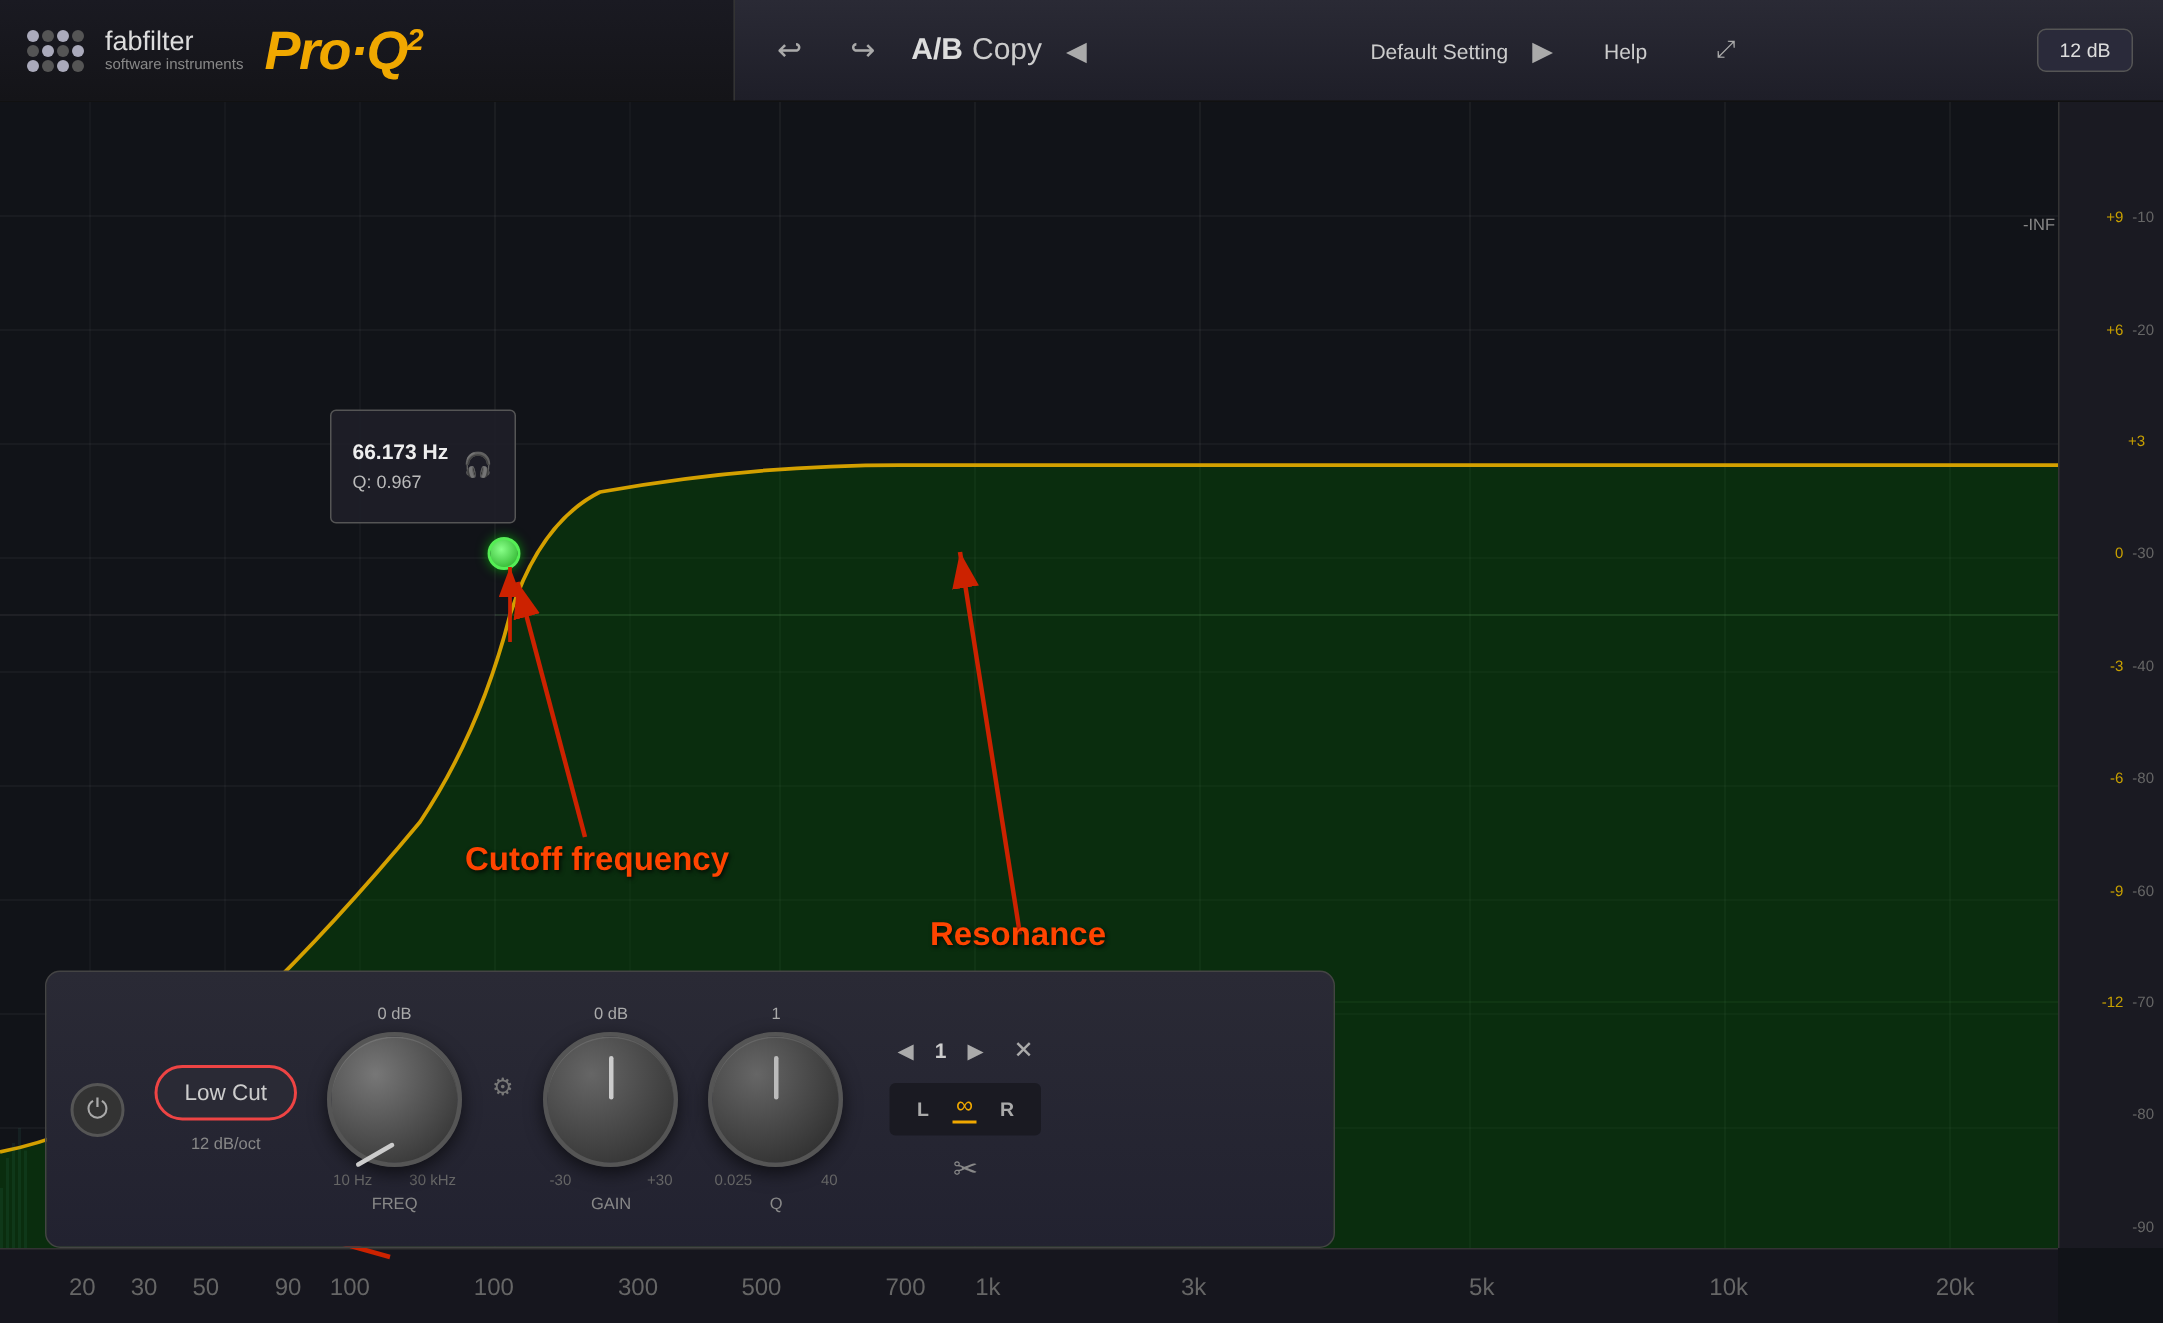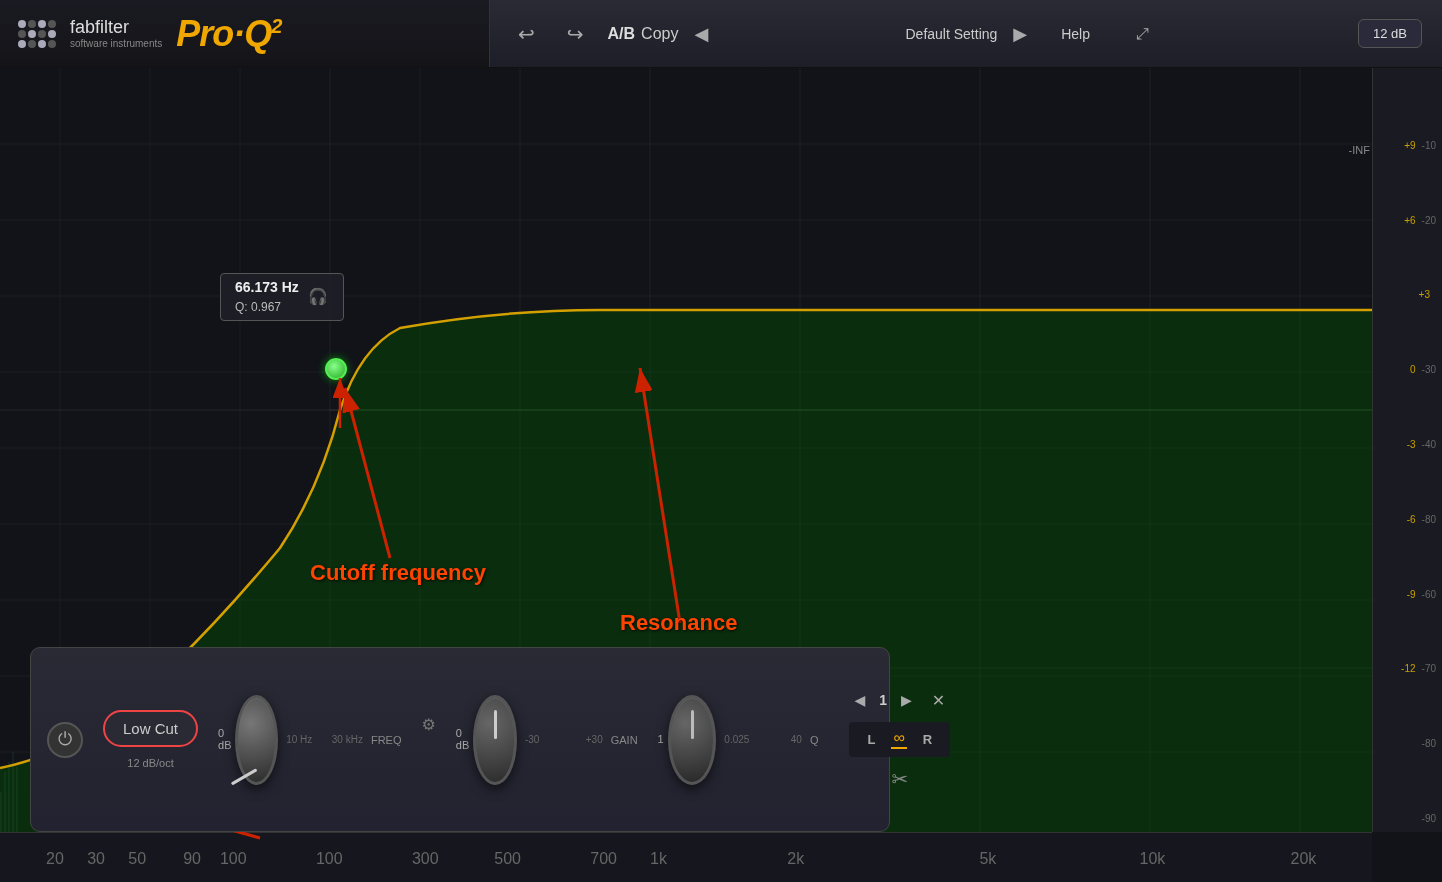--- a/index.html
+++ b/index.html
@@ -80,21 +80,21 @@
       color: #aaa;
       font-size: 20px;
       cursor: pointer;
       padding: 4px 8px;
     }
 
     #ab-copy {
       display: flex;
       gap: 6px;
       color: #bbb;
-      font-size: 16px;
+      font-size: 20px;
     }
     #ab-copy .ab-label { color: #ddd; font-weight: bold; }
 
     #preset-section {
       display: flex;
       align-items: flex-start;
       gap: 12px;
       margin-left: auto;
     }
     .preset-arrow {
@@ -189,21 +189,21 @@
     }
 
     
     #freq-tooltip {
       position: absolute;
       top: 205px;
       left: 220px;
       background: rgba(30,30,40,0.92);
       border: 1px solid #555;
       border-radius: 4px;
-      padding: 2px 14px;
+      padding: 16px 14px;
       color: #ddd;
       font-size: 13px;
       line-height: 1.6;
       z-index: 20;
       display: flex;
       align-items: center;
       gap: 10px;
     }
     #freq-tooltip .headphone-icon {
       color: #aaa;
@@ -286,21 +286,21 @@
     
     #slope-label {
       color: #888;
       font-size: 11px;
       text-align: center;
       margin-top: 4px;
     }
 
     .knob-group {
       display: flex;
-      flex-direction: row;
+      flex-direction: column;
       align-items: center;
       gap: 4px;
     }
 
     .knob-value {
       color: #aaa;
       font-size: 11px;
       margin-bottom: 2px;
     }
 
@@ -634,21 +634,21 @@
     <span class="freq-label" style="left:4%">20</span>
     <span class="freq-label" style="left:7%">30</span>
     <span class="freq-label" style="left:10%">50</span>
     <span class="freq-label" style="left:14%">90</span>
     <span class="freq-label" style="left:17%">100</span>
     <span class="freq-label" style="left:24%">100</span>
     <span class="freq-label" style="left:31%">300</span>
     <span class="freq-label" style="left:37%">500</span>
     <span class="freq-label" style="left:44%">700</span>
     <span class="freq-label" style="left:48%">1k</span>
-    <span class="freq-label" style="left:58%">2k</span>
+    <span class="freq-label" style="left:58%">3k</span>
     <span class="freq-label" style="left:72%">5k</span>
     <span class="freq-label" style="left:84%">10k</span>
     <span class="freq-label" style="left:95%">20k</span>
   </div>
 
   <div id="bottom-panel">
 
     <button id="power-btn">⏻</button>
 
     <div style="display:flex;flex-direction:column;align-items:center;gap:6px">

